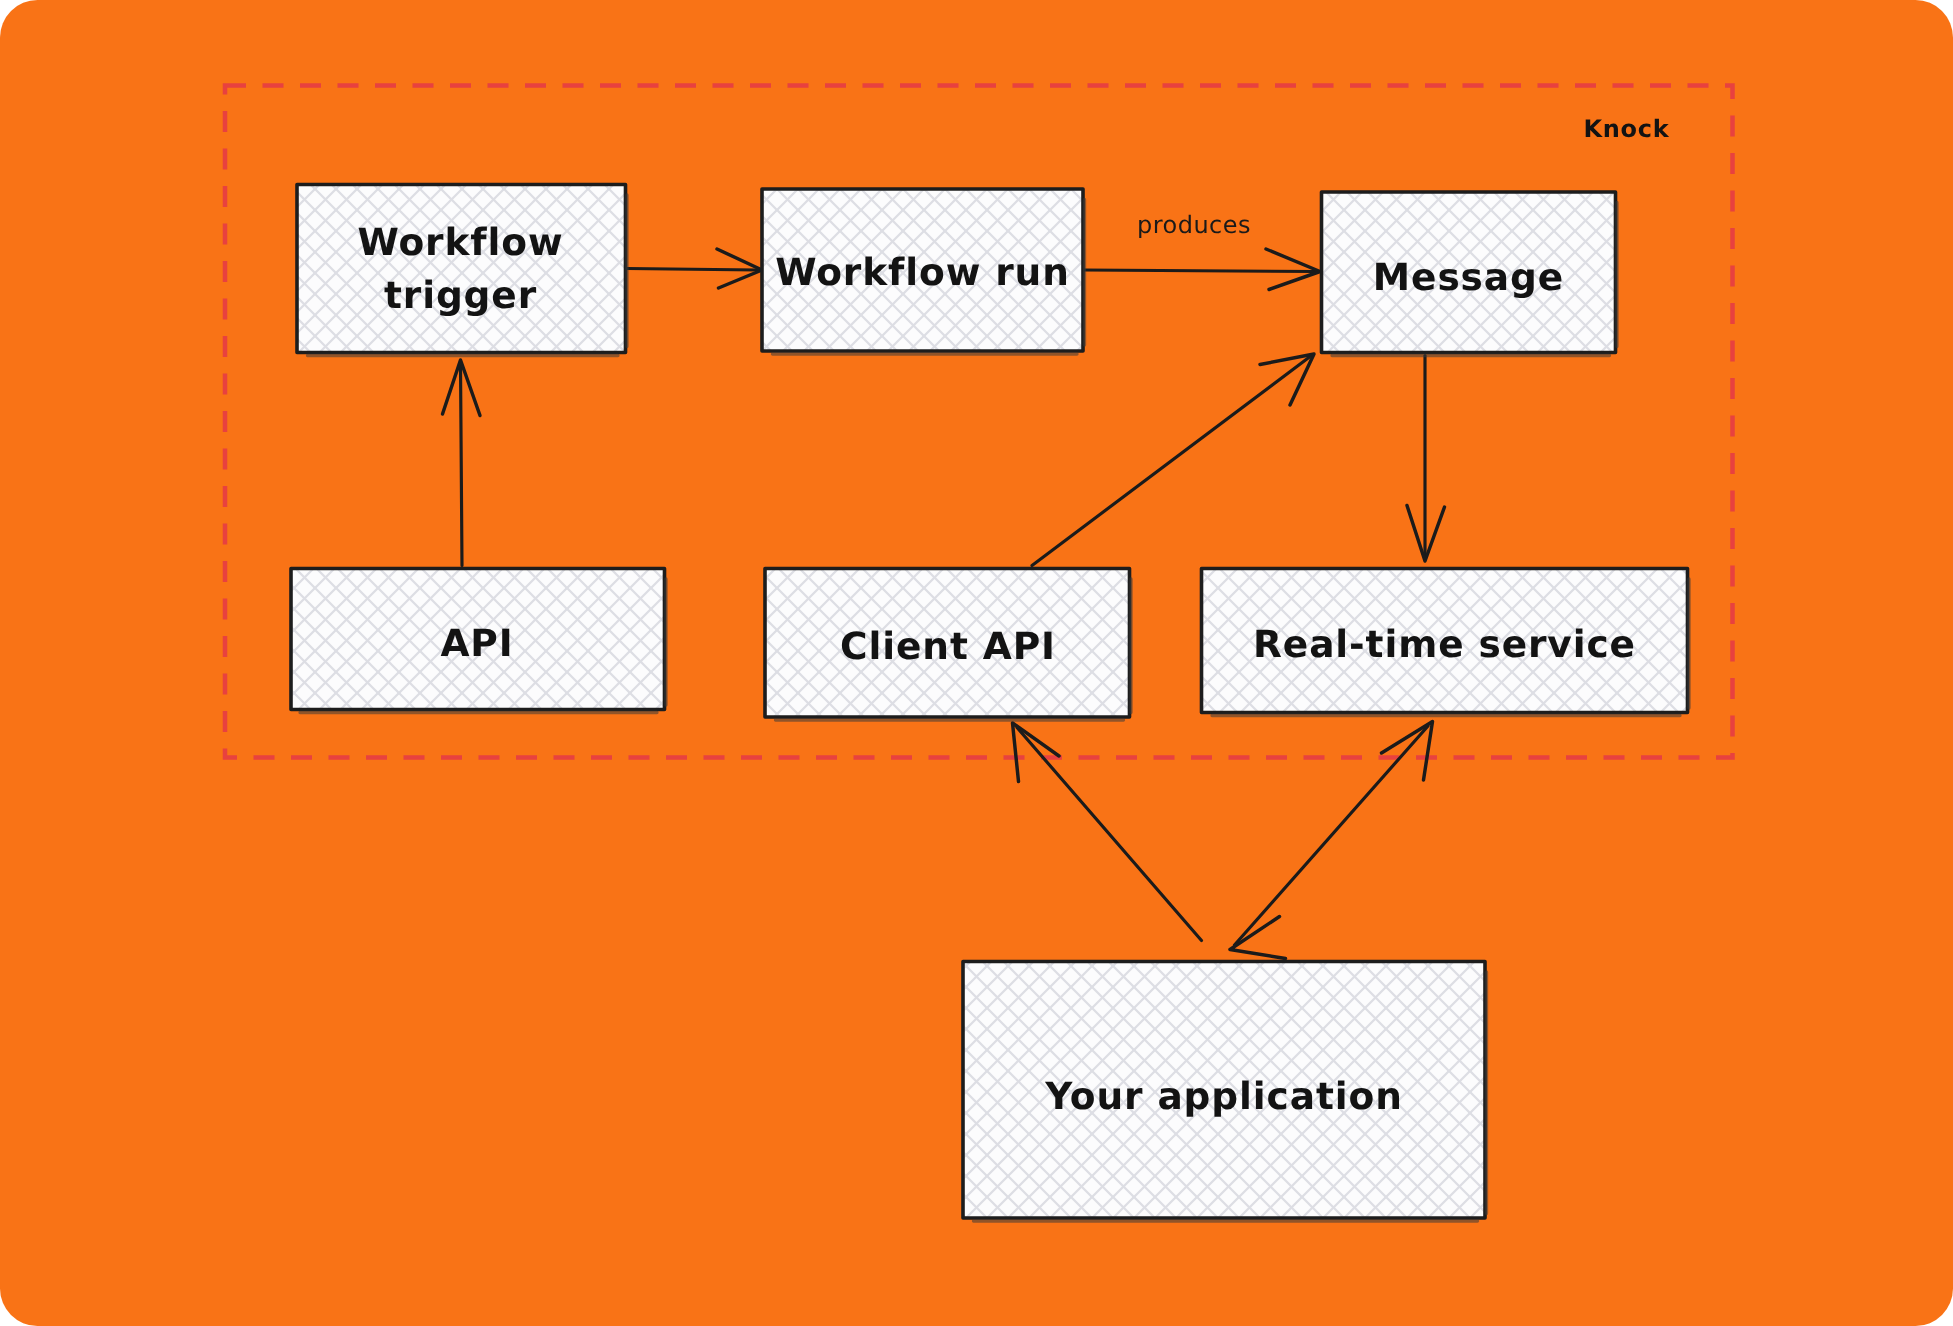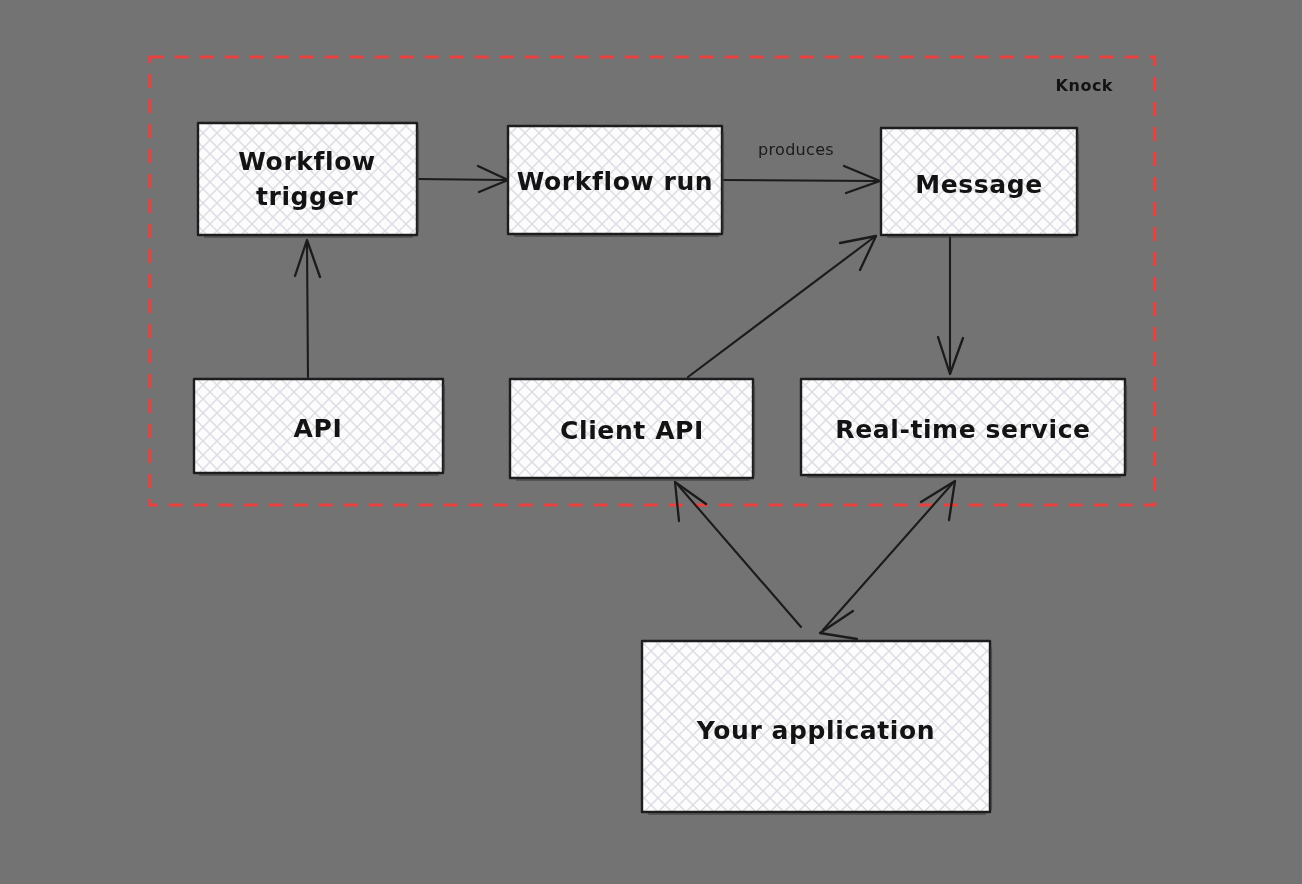--- a/index.html
+++ b/index.html
@@ -10,21 +10,22 @@
   body {
     width: 1302px;
     height: 884px;
     overflow: hidden;
     font-family: "DejaVu Sans", sans-serif;
   }
   #canvas {
     position: relative;
     width: 1302px;
     height: 884px;
-    background: #737373;
+    background: #f97316;
+    border-radius: 25px;
   }
   #diagram-svg {
     position: absolute;
     top: 0;
     left: 0;
     width: 1302px;
     height: 884px;
   }
   .node-label {
     font-family: "DejaVu Sans", sans-serif;

